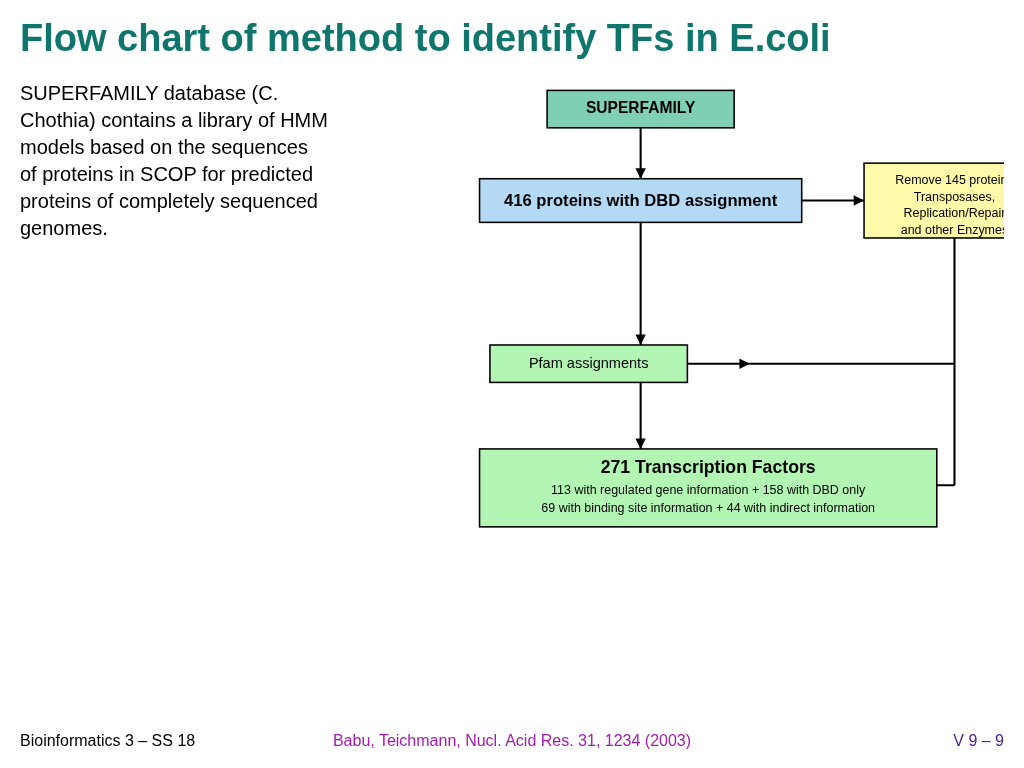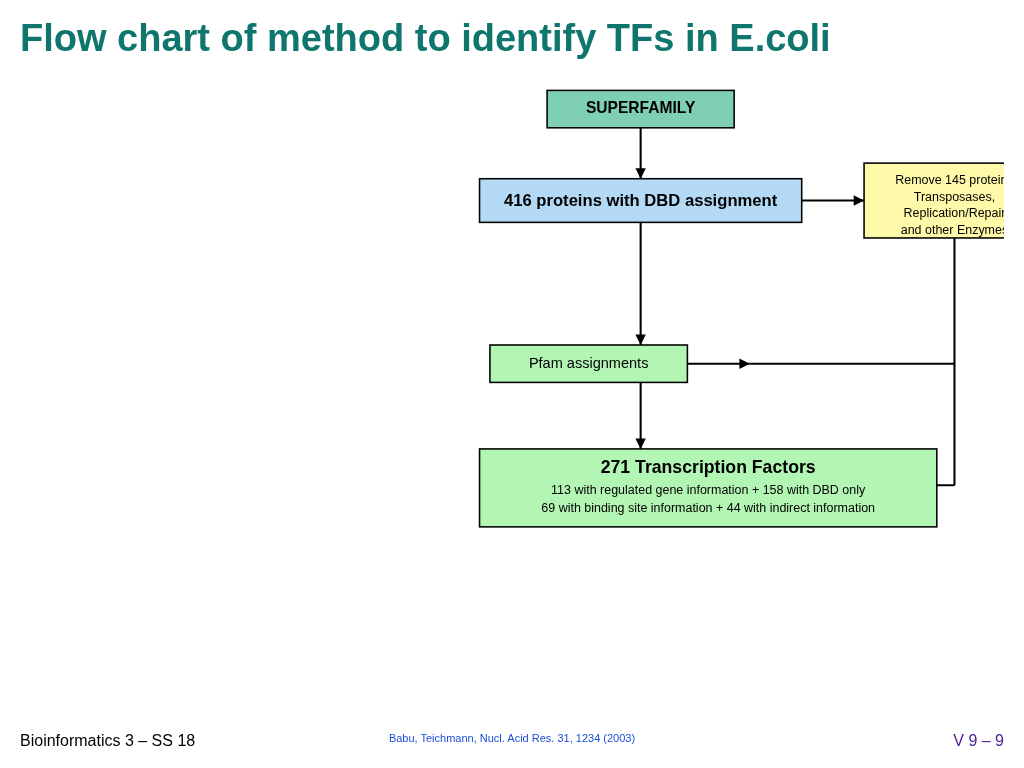--- a/index.html
+++ b/index.html
@@ -60,40 +60,41 @@
       justify-content: space-between;
       padding: 0 20px;
     }
 
     .footer-left {
       font-size: 16px;
       color: #000;
     }
 
     .footer-center {
-      font-size: 11px;
-      color: #1d4ed8;
+      font-size: 16px;
+      color: #a21caf;
       position: absolute;
       left: 50%;
       transform: translateX(-50%);
       text-align: right;
     }
 
     .footer-right {
       font-size: 16px;
       color: #4c1d95;
     }
   </style>
 </head>
 <body>
 
 <div class="page-title">Flow chart of method to identify TFs in E.coli</div>
 
 <div class="content-area">
   <div class="left-text">
+    <p>SUPERFAMILY database (C. Chothia) contains a library of HMM models based on the sequences of proteins in SCOP for predicted proteins of completely sequenced genomes.</p>
   </div>
 
   <div class="diagram-area">
     <svg class="flowchart-svg" viewBox="0 0 560 510" xmlns="http://www.w3.org/2000/svg">
 
       <rect x="155" y="10" width="180" height="36" fill="#7ecfb4" stroke="#000" stroke-width="1.5"></rect>
       <text x="245" y="32" text-anchor="middle" font-family="Arial" font-size="15" font-weight="bold">SUPERFAMILY</text>
 
       <line x1="245" y1="46" x2="245" y2="95" stroke="#000" stroke-width="2"></line>
       <polygon points="245,95 240,85 250,85" fill="#000"></polygon>

